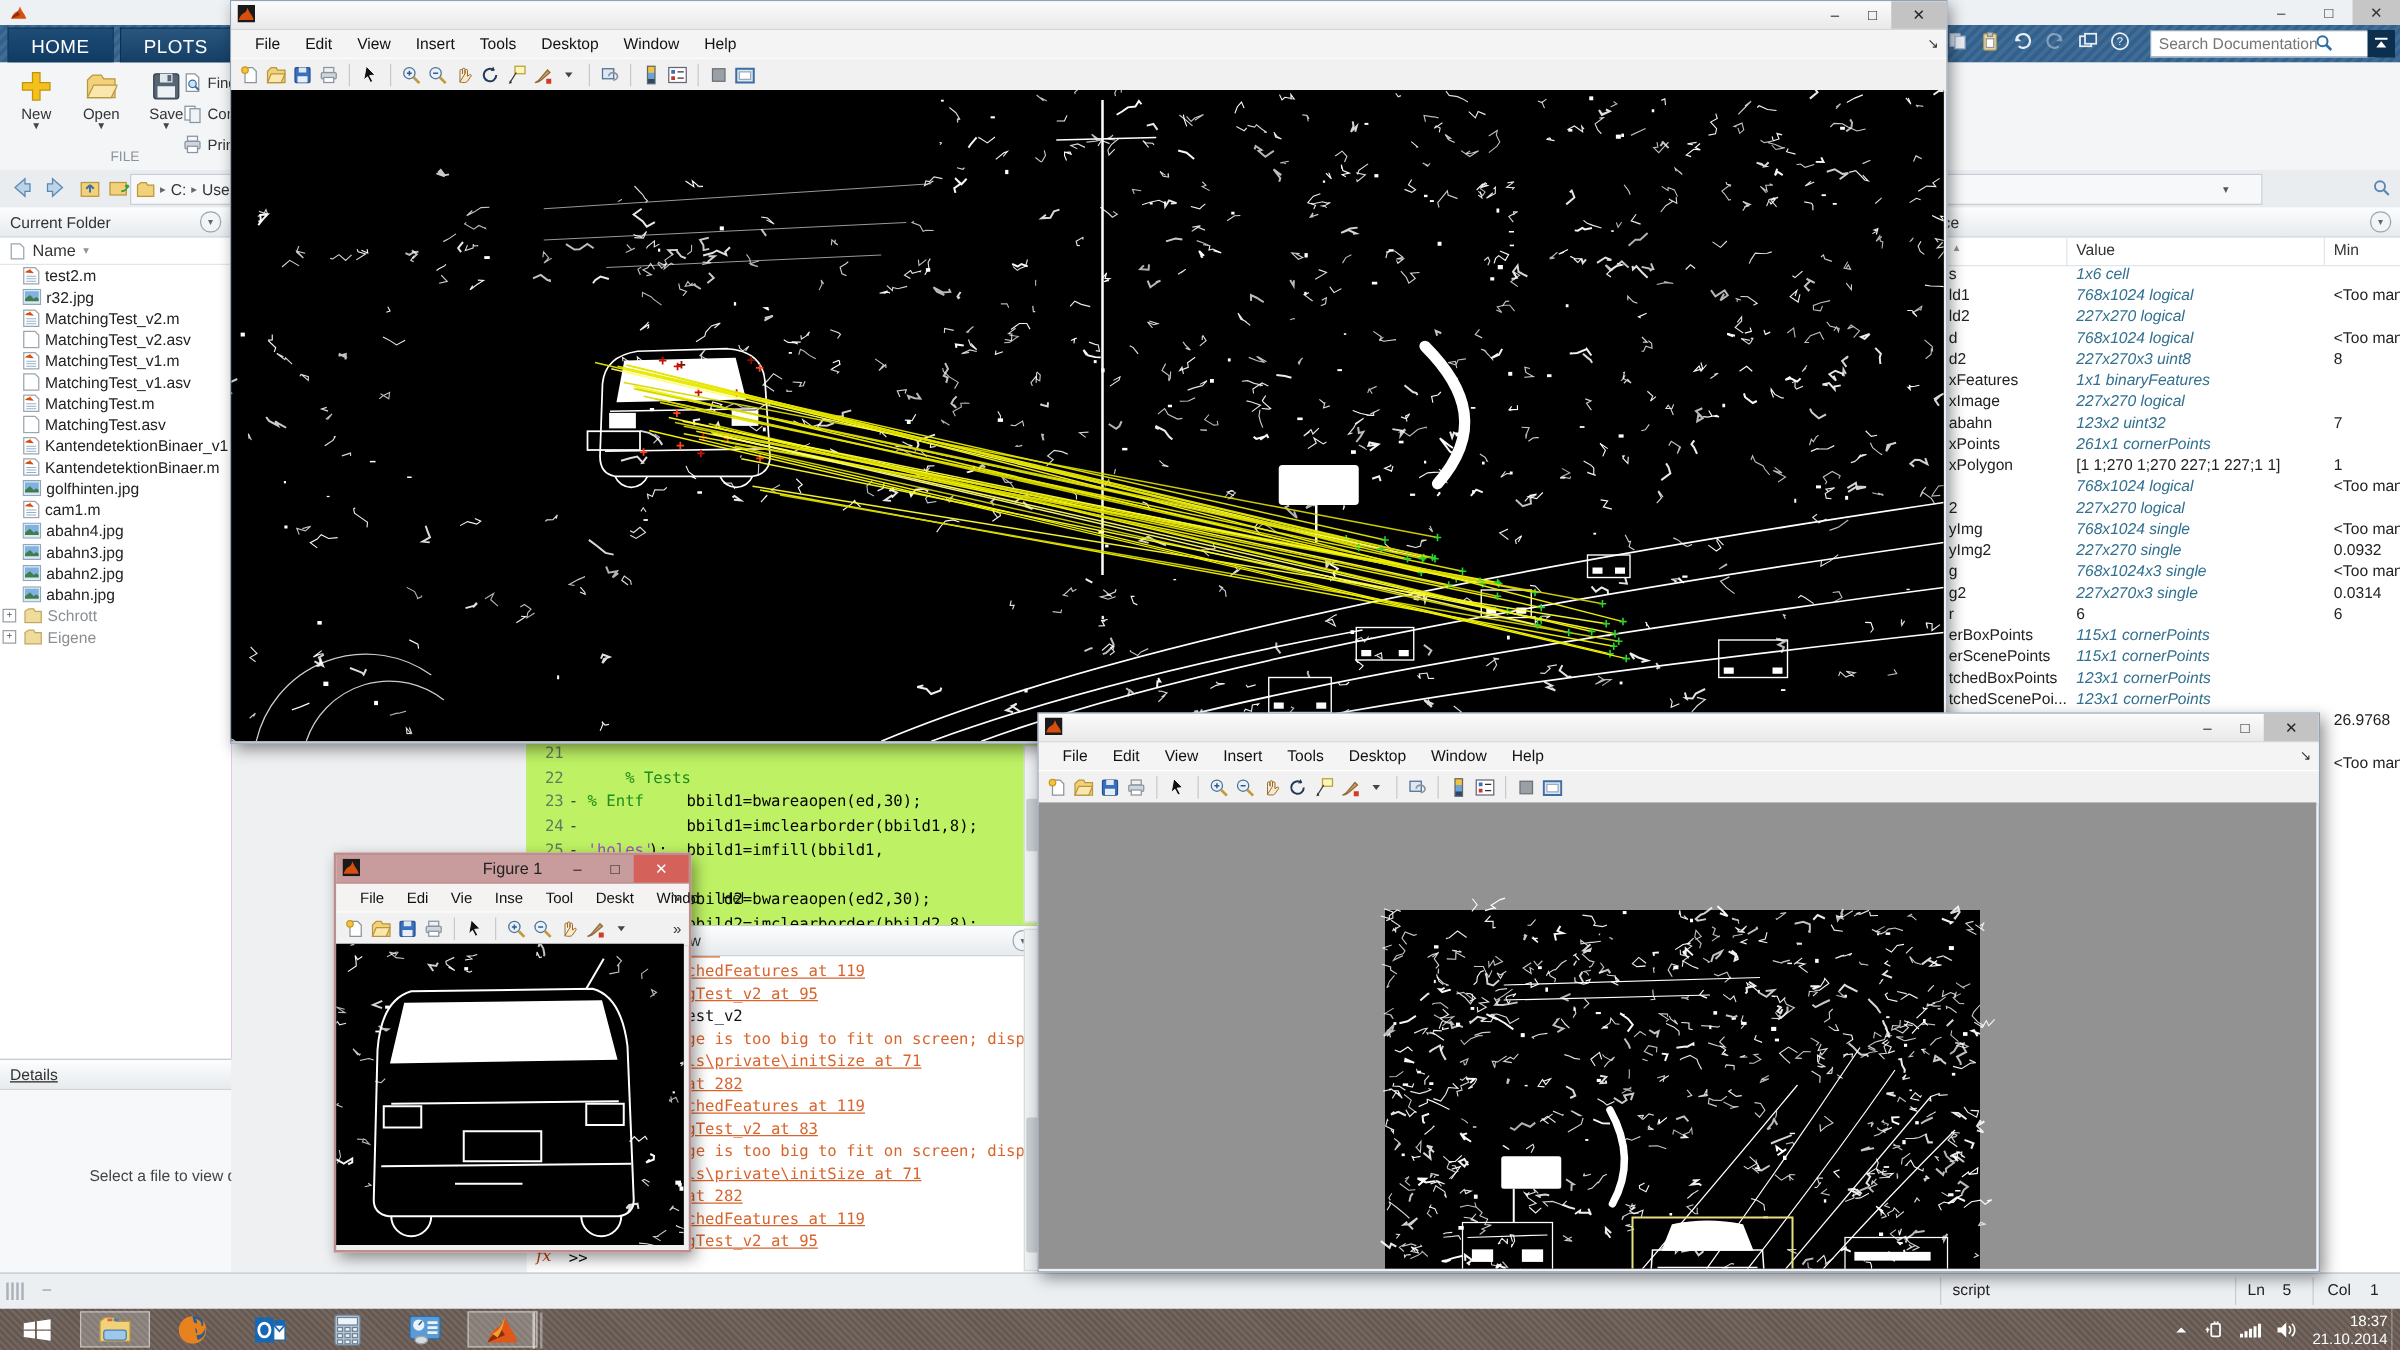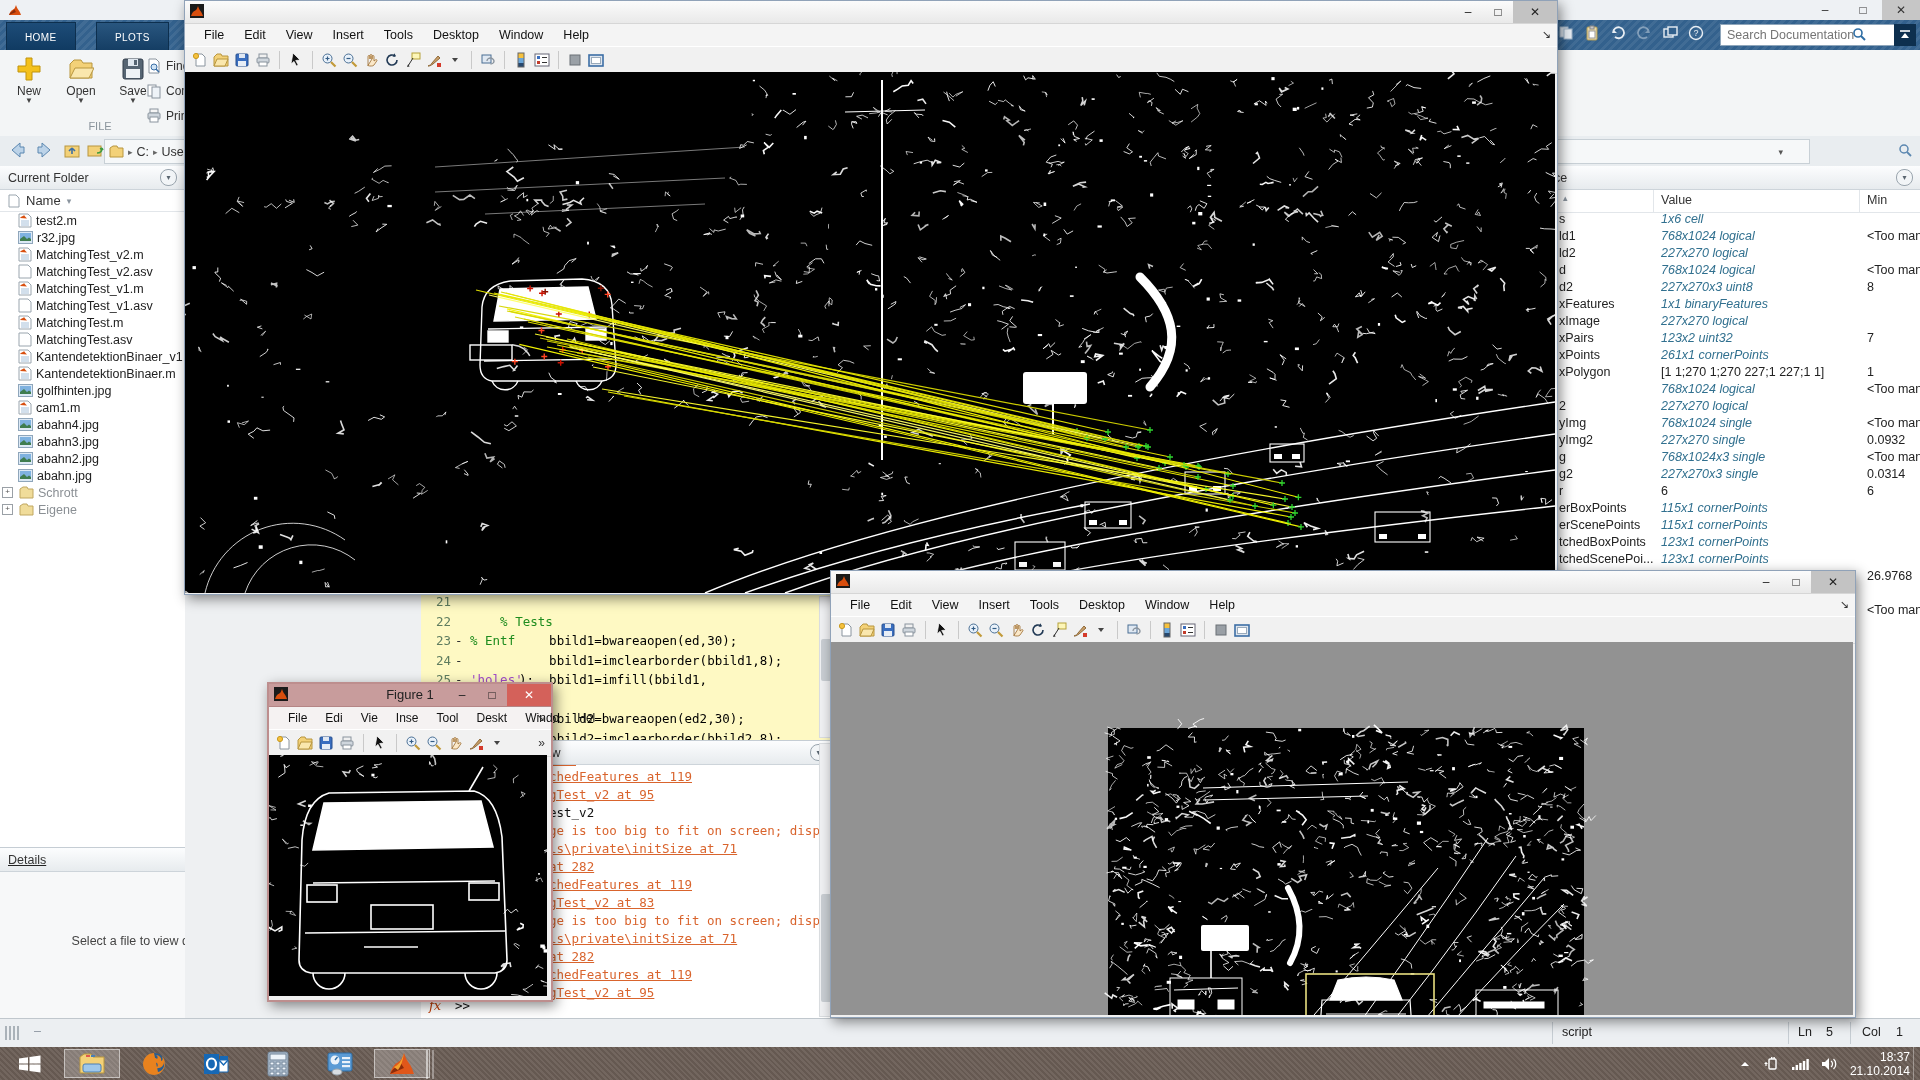--- a/index.html
+++ b/index.html
@@ -7,21 +7,21 @@
           font-family:"Liberation Sans","DejaVu Sans",sans-serif;font-size:13px;color:#222;
           background:#dfe3e7;}
   .abs{position:absolute;}
   
   #caption{left:0;top:0;width:1920px;height:20px;background:#eef1f4;border-bottom:0;}
   .capbtn{width:38px;height:20px;display:flex;align-items:center;justify-content:center;color:#333;font-size:12px;}
   #tabrow{left:0;top:20px;width:1920px;height:30px;
     background:#33618d;
     background-image:repeating-linear-gradient(135deg,rgba(255,255,255,.07) 0 3px,rgba(0,0,0,0) 3px 6px);}
   .rtab{position:absolute;top:2px;height:28px;padding:0 18px;display:flex;align-items:center;
-        color:#fff;font-size:10px;letter-spacing:.4px;background:linear-gradient(#29567f,#143d63);
+        color:#fff;font-size:15px;letter-spacing:.4px;background:linear-gradient(#29567f,#143d63);
         border:1px solid #0d2f4e;border-bottom:0;}
   .rtab.active{background:linear-gradient(#1d4c78,#0f3a61);}
   #ribbon{left:0;top:50px;width:1920px;height:86px;background:#f3f5f6;border-bottom:1px solid #c8cfd6;}
   .bigbtn{position:absolute;width:46px;text-align:center;}
   .bigbtn .lbl{font-size:12px;color:#333;margin-top:2px;}
   .caret{font-size:8px;color:#444;line-height:6px;}
   .smallbtn{position:absolute;display:flex;align-items:center;gap:4px;font-size:12px;color:#333;white-space:nowrap;}
   #filegrouplabel{position:absolute;left:60px;top:70px;width:80px;text-align:center;color:#8a949c;font-size:11px;}
   .vdivider{position:absolute;top:4px;width:1px;height:76px;background:#d7dde2;}
   #pathrow{left:0;top:136px;width:1920px;height:30px;background:#e9edf0;border-bottom:1px solid #cfd6db;}
@@ -42,21 +42,21 @@
   #ws-colhdr{position:absolute;left:0;top:24px;width:100%;height:22px;border-bottom:1px solid #e2e6ea;color:#333;}
   .ws-col{position:absolute;top:3px;font-size:12.5px;}
   #ws-rows{position:absolute;left:0;top:46px;width:100%;bottom:0;overflow:hidden;}
   .wsrow{position:relative;height:17px;font-size:12.5px;white-space:nowrap;}
   .wsrow .n{position:absolute;left:2px;color:#222;}
   .wsrow .v{position:absolute;left:104px;color:#222;}
   .wsrow .v.dim{color:#31708f;font-style:italic;}
   .wsrow .m{position:absolute;left:310px;color:#222;}
   
   #panelA{left:185px;top:594px;width:236px;height:424px;background:#eef0f2;border-right:1px solid #c5cdd4;}
-  #editor{left:421px;top:594px;width:414px;height:146px;background:#fef9c3;overflow:hidden;}
+  #editor{left:421px;top:594px;width:414px;height:146px;background:#bef264;overflow:hidden;}
   .eline{position:relative;height:19.5px;font-family:"DejaVu Sans Mono","Liberation Mono",monospace;font-size:12.5px;white-space:pre;}
   .eline .num{position:absolute;left:0px;width:30px;text-align:right;color:#5f7d5f;}
   .eline .mark{position:absolute;left:34px;color:#333;}
   .eline .code{position:absolute;left:49px;color:#000;}
   .seg.comment{color:#1e8c1e;}
   .seg.string{color:#a24bc8;}
   #cmdwin{left:421px;top:740px;width:414px;height:278px;background:#fff;overflow:hidden;border-top:1px solid #c5cdd4;}
   .cline{position:absolute;left:128px;font-family:"DejaVu Sans Mono","Liberation Mono",monospace;font-size:12.5px;white-space:pre;}
   .cline.link{color:#d9642d;text-decoration:underline;}
   .cline.warn{color:#d9642d;}
@@ -515,21 +515,21 @@
           <span class="n">xFeatures</span>
           <span class="v dim">1x1 binaryFeatures</span>
           <span class="m"></span>
         </div>
         <div class="wsrow">
           <span class="n">xImage</span>
           <span class="v dim">227x270 logical</span>
           <span class="m"></span>
         </div>
         <div class="wsrow">
-          <span class="n">xPairs</span>
+          <span class="n">abahn</span>
           <span class="v dim">123x2 uint32</span>
           <span class="m">7</span>
         </div>
         <div class="wsrow">
           <span class="n">xPoints</span>
           <span class="v dim">261x1 cornerPoints</span>
           <span class="m"></span>
         </div>
         <div class="wsrow">
           <span class="n">xPolygon</span>

